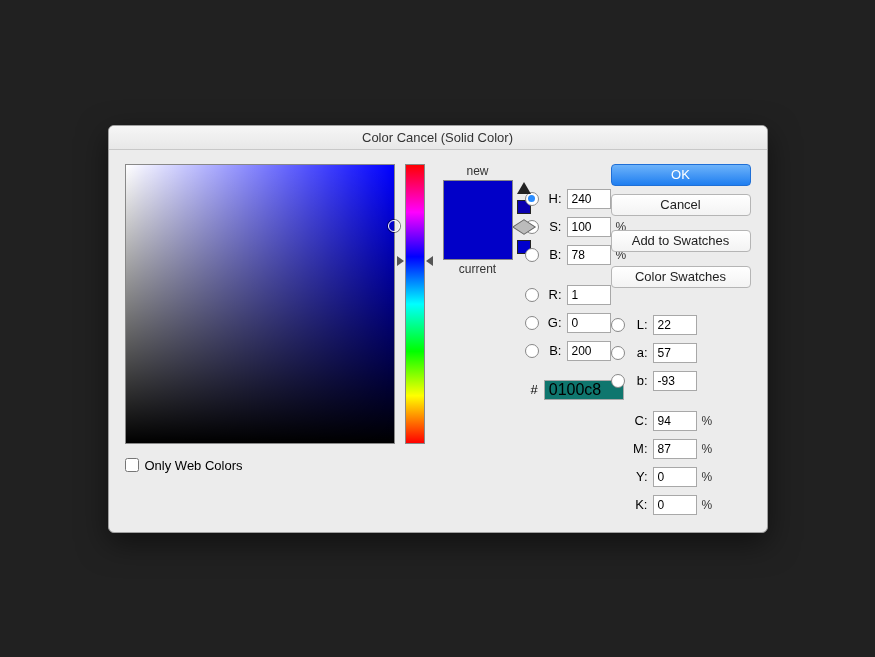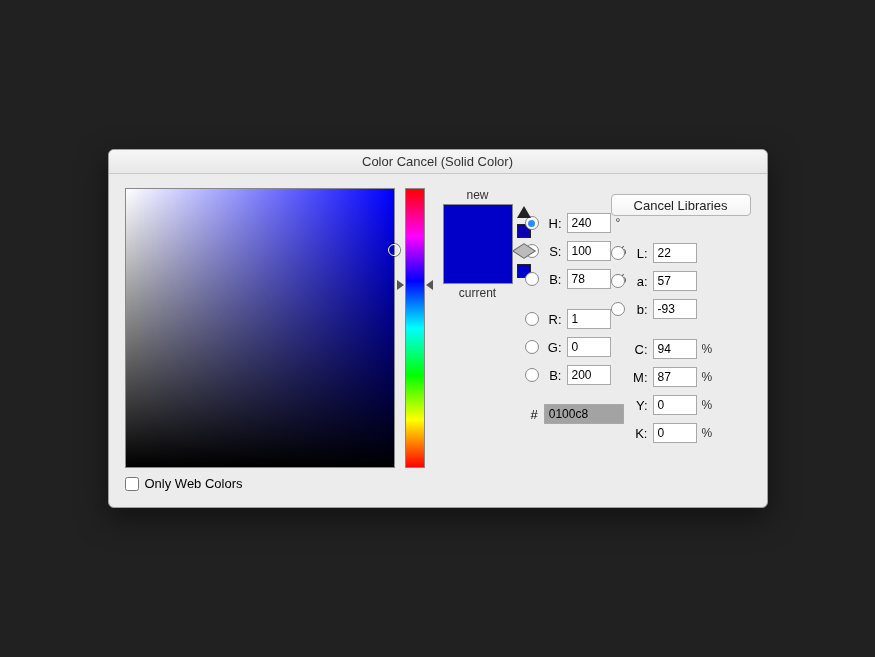--- a/index.html
+++ b/index.html
@@ -120,21 +120,21 @@
   .cube {
     width:14px;height:14px;
     background:#bbb;
     border:1px solid #666;
     transform: rotate(45deg) skew(-12deg,-12deg);
   }
   .webcolors {
     display:flex;
     align-items:center;
     gap:6px;
-    margin-top:8px;
+    margin-top:14px;
     font-size:13px;
   }
   .webcolors input { width:14px; height:14px; }
   
   .right-col {
     flex:1;
     display:flex;
     flex-direction:column;
   }
   .btn {
@@ -193,22 +193,22 @@
   .hex-row {
     display:flex;
     align-items:center;
     gap:6px;
     margin-top:12px;
     margin-left:28px;
   }
   .hex-row input {
     width:80px; height:20px;
     border:1px solid #a8a8a8;
-    background:#a3a3a3;
-    font-size:12px;
+    background:#0f766e;
+    font-size:16px;
     padding:0 4px;
   }
   .swatch-side { display:flex; }
   .mid-col { display:flex; flex-direction:row; }
 </style>
 </head>
 <body>
 
 <div class="dialog">
   <div class="titlebar">
@@ -293,22 +293,28 @@
           <span class="unit"></span>
         </div>
         <div class="hex-row" style="margin-left:6px;">
           <span>#</span>
           <input type="text" value="0100c8" style="">
         </div>
       </div>
     </div>
 
     <div class="right-col">
+      <div class="btn-group">
+        <div class="btn primary">OK</div>
+        <div class="btn">Cancel</div>
+        <div style="height:6px"></div>
+        <div class="btn">Add to Swatches</div>
+      </div>
       <div class="btn-group-lower">
-        <div class="btn">Cancel Libraries</div>
+        <div class="btn">Color Swatches</div>
       </div>
 
       <div class="fcol" style="margin-top:18px; align-self:flex-end; width:140px;">
         <div class="frow">
           <span class="radio"></span>
           <span class="lab">L:</span>
           <input type="text" value="22" style="">
           <span class="unit"></span>
         </div>
         <div class="frow">

